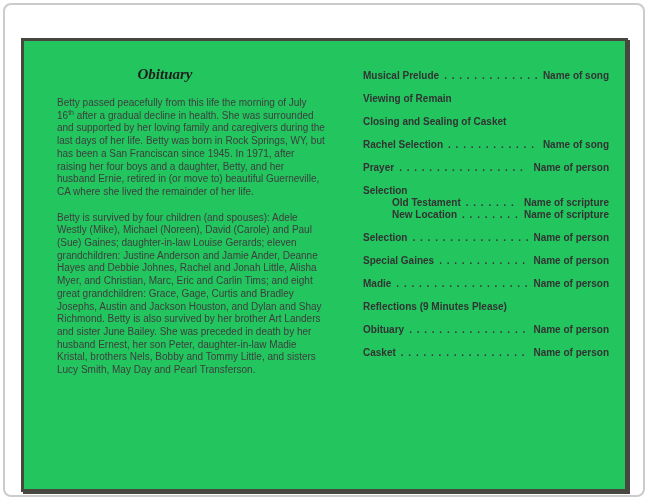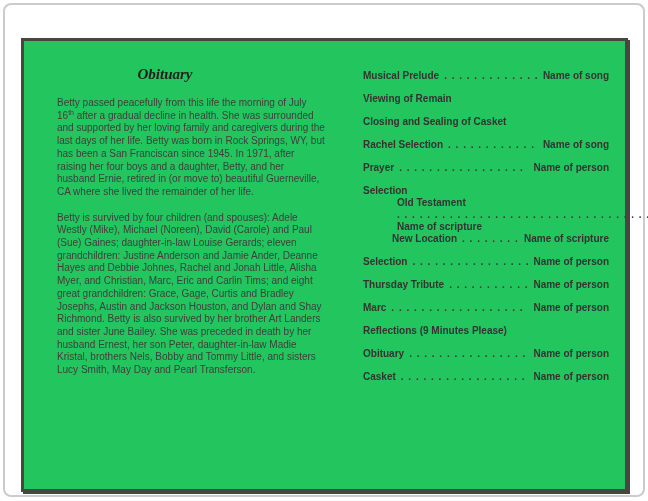--- a/index.html
+++ b/index.html
@@ -74,21 +74,21 @@
   .os-row .label { flex: 0 0 auto; }
   .os-row .leader {
     flex: 1 1 auto;
     overflow: hidden;
     margin: 0 5px;
     color: #3a3a3a;
     letter-spacing: 1px;
   }
   .os-row .value { flex: 0 0 auto; text-align: center; }
   .os-row.group-label { margin-bottom: 0; }
-  .os-row.indent { margin-left: 29px; margin-bottom: 0; flex-direction: column; }
+  .os-row.indent { margin-left: 29px; margin-bottom: 0; }
   .os-row.indent-last { margin-left: 29px; margin-bottom: 11px; }
 </style>
 </head>
 <body>
 
 <div class="outer-border"></div>
 
 <div class="page">
 
   <div class="col-left">
@@ -142,27 +142,27 @@
       <span class="value">Name of scripture</span>
     </div>
 
     <div class="os-row">
       <span class="label">Selection</span>
       <span class="leader">. . . . . . . . . . . . . . . . . . . . . . . . . . . . . . . . . . . . . . . . . . . . . . . . . . . . . . . . . . . . . . . . . . . .</span>
       <span class="value">Name of person</span>
     </div>
 
     <div class="os-row">
-      <span class="label">Thursday Tribute</span>
+      <span class="label">Special Gaines</span>
       <span class="leader">. . . . . . . . . . . . . . . . . . . . . . . . . . . . . . . . . . . . . . . . . . . . . . . . . . . . . . . . . . . . . . . . . . . .</span>
       <span class="value">Name of person</span>
     </div>
 
     <div class="os-row">
-      <span class="label">Marc</span>
+      <span class="label">Madie</span>
       <span class="leader">. . . . . . . . . . . . . . . . . . . . . . . . . . . . . . . . . . . . . . . . . . . . . . . . . . . . . . . . . . . . . . . . . . . .</span>
       <span class="value">Name of person</span>
     </div>
 
     <div class="os-row">
       <span class="label">Reflections (9 Minutes Please)</span>
     </div>
 
     <div class="os-row">
       <span class="label">Obituary</span>

